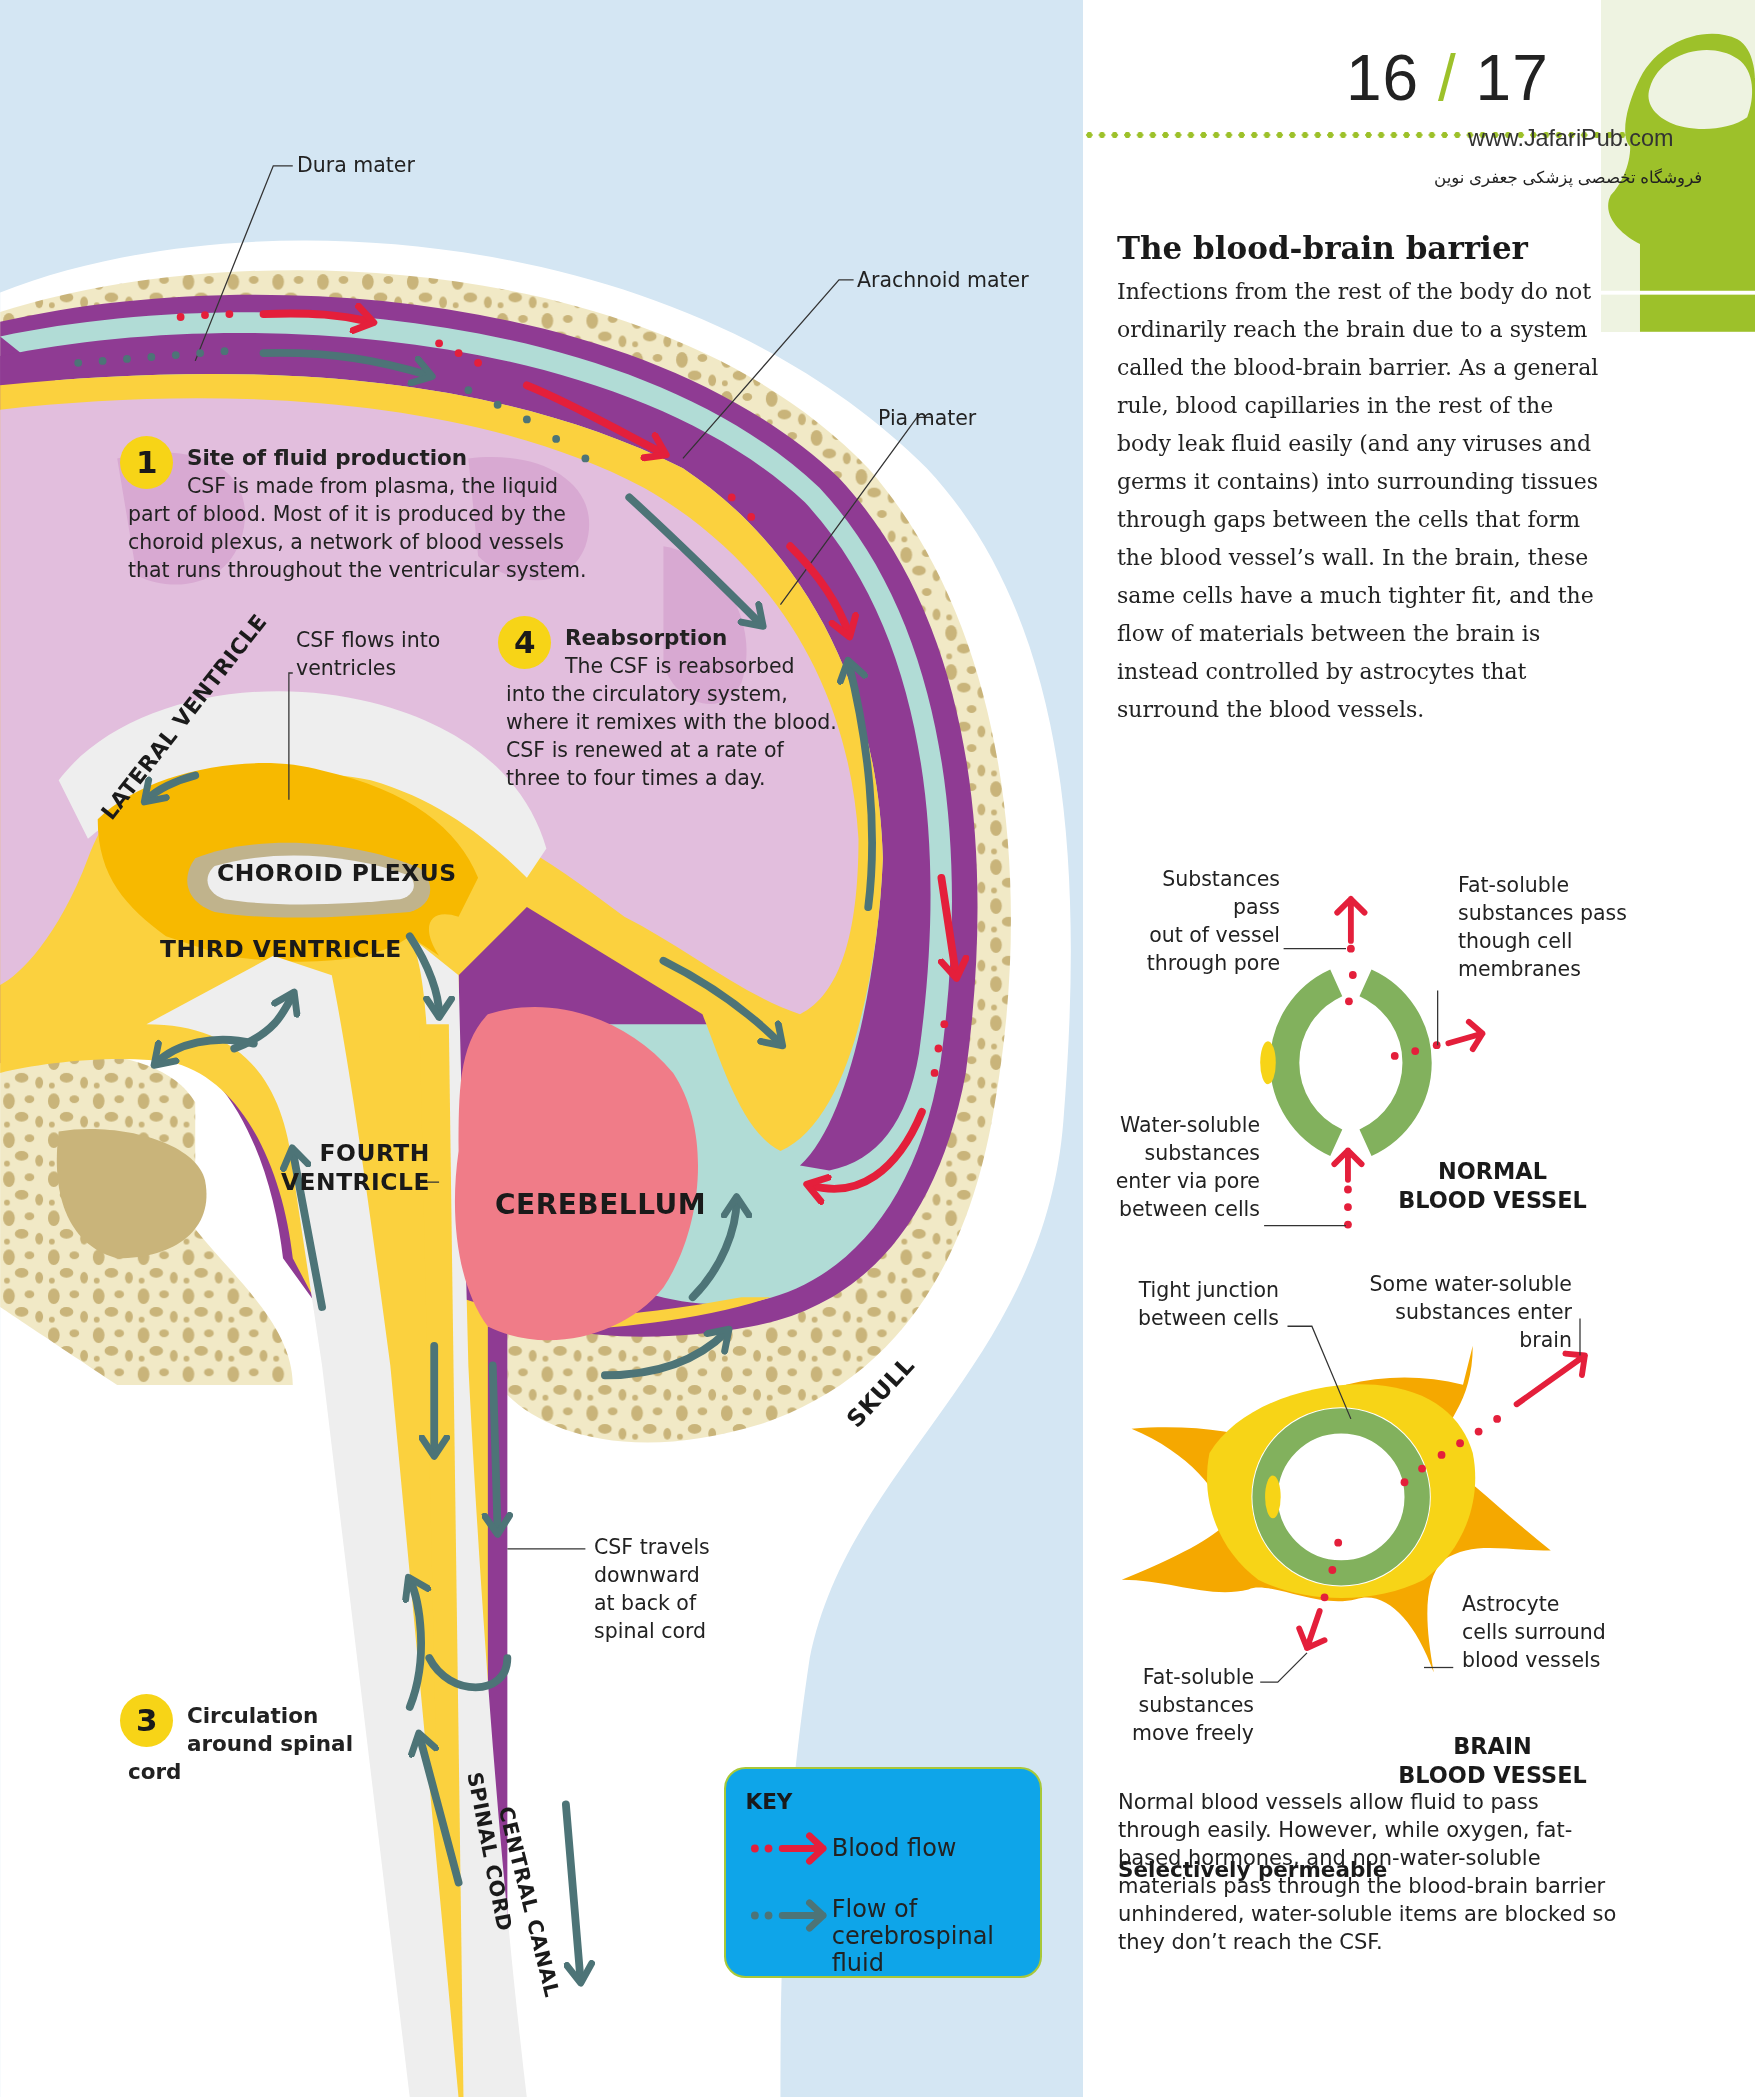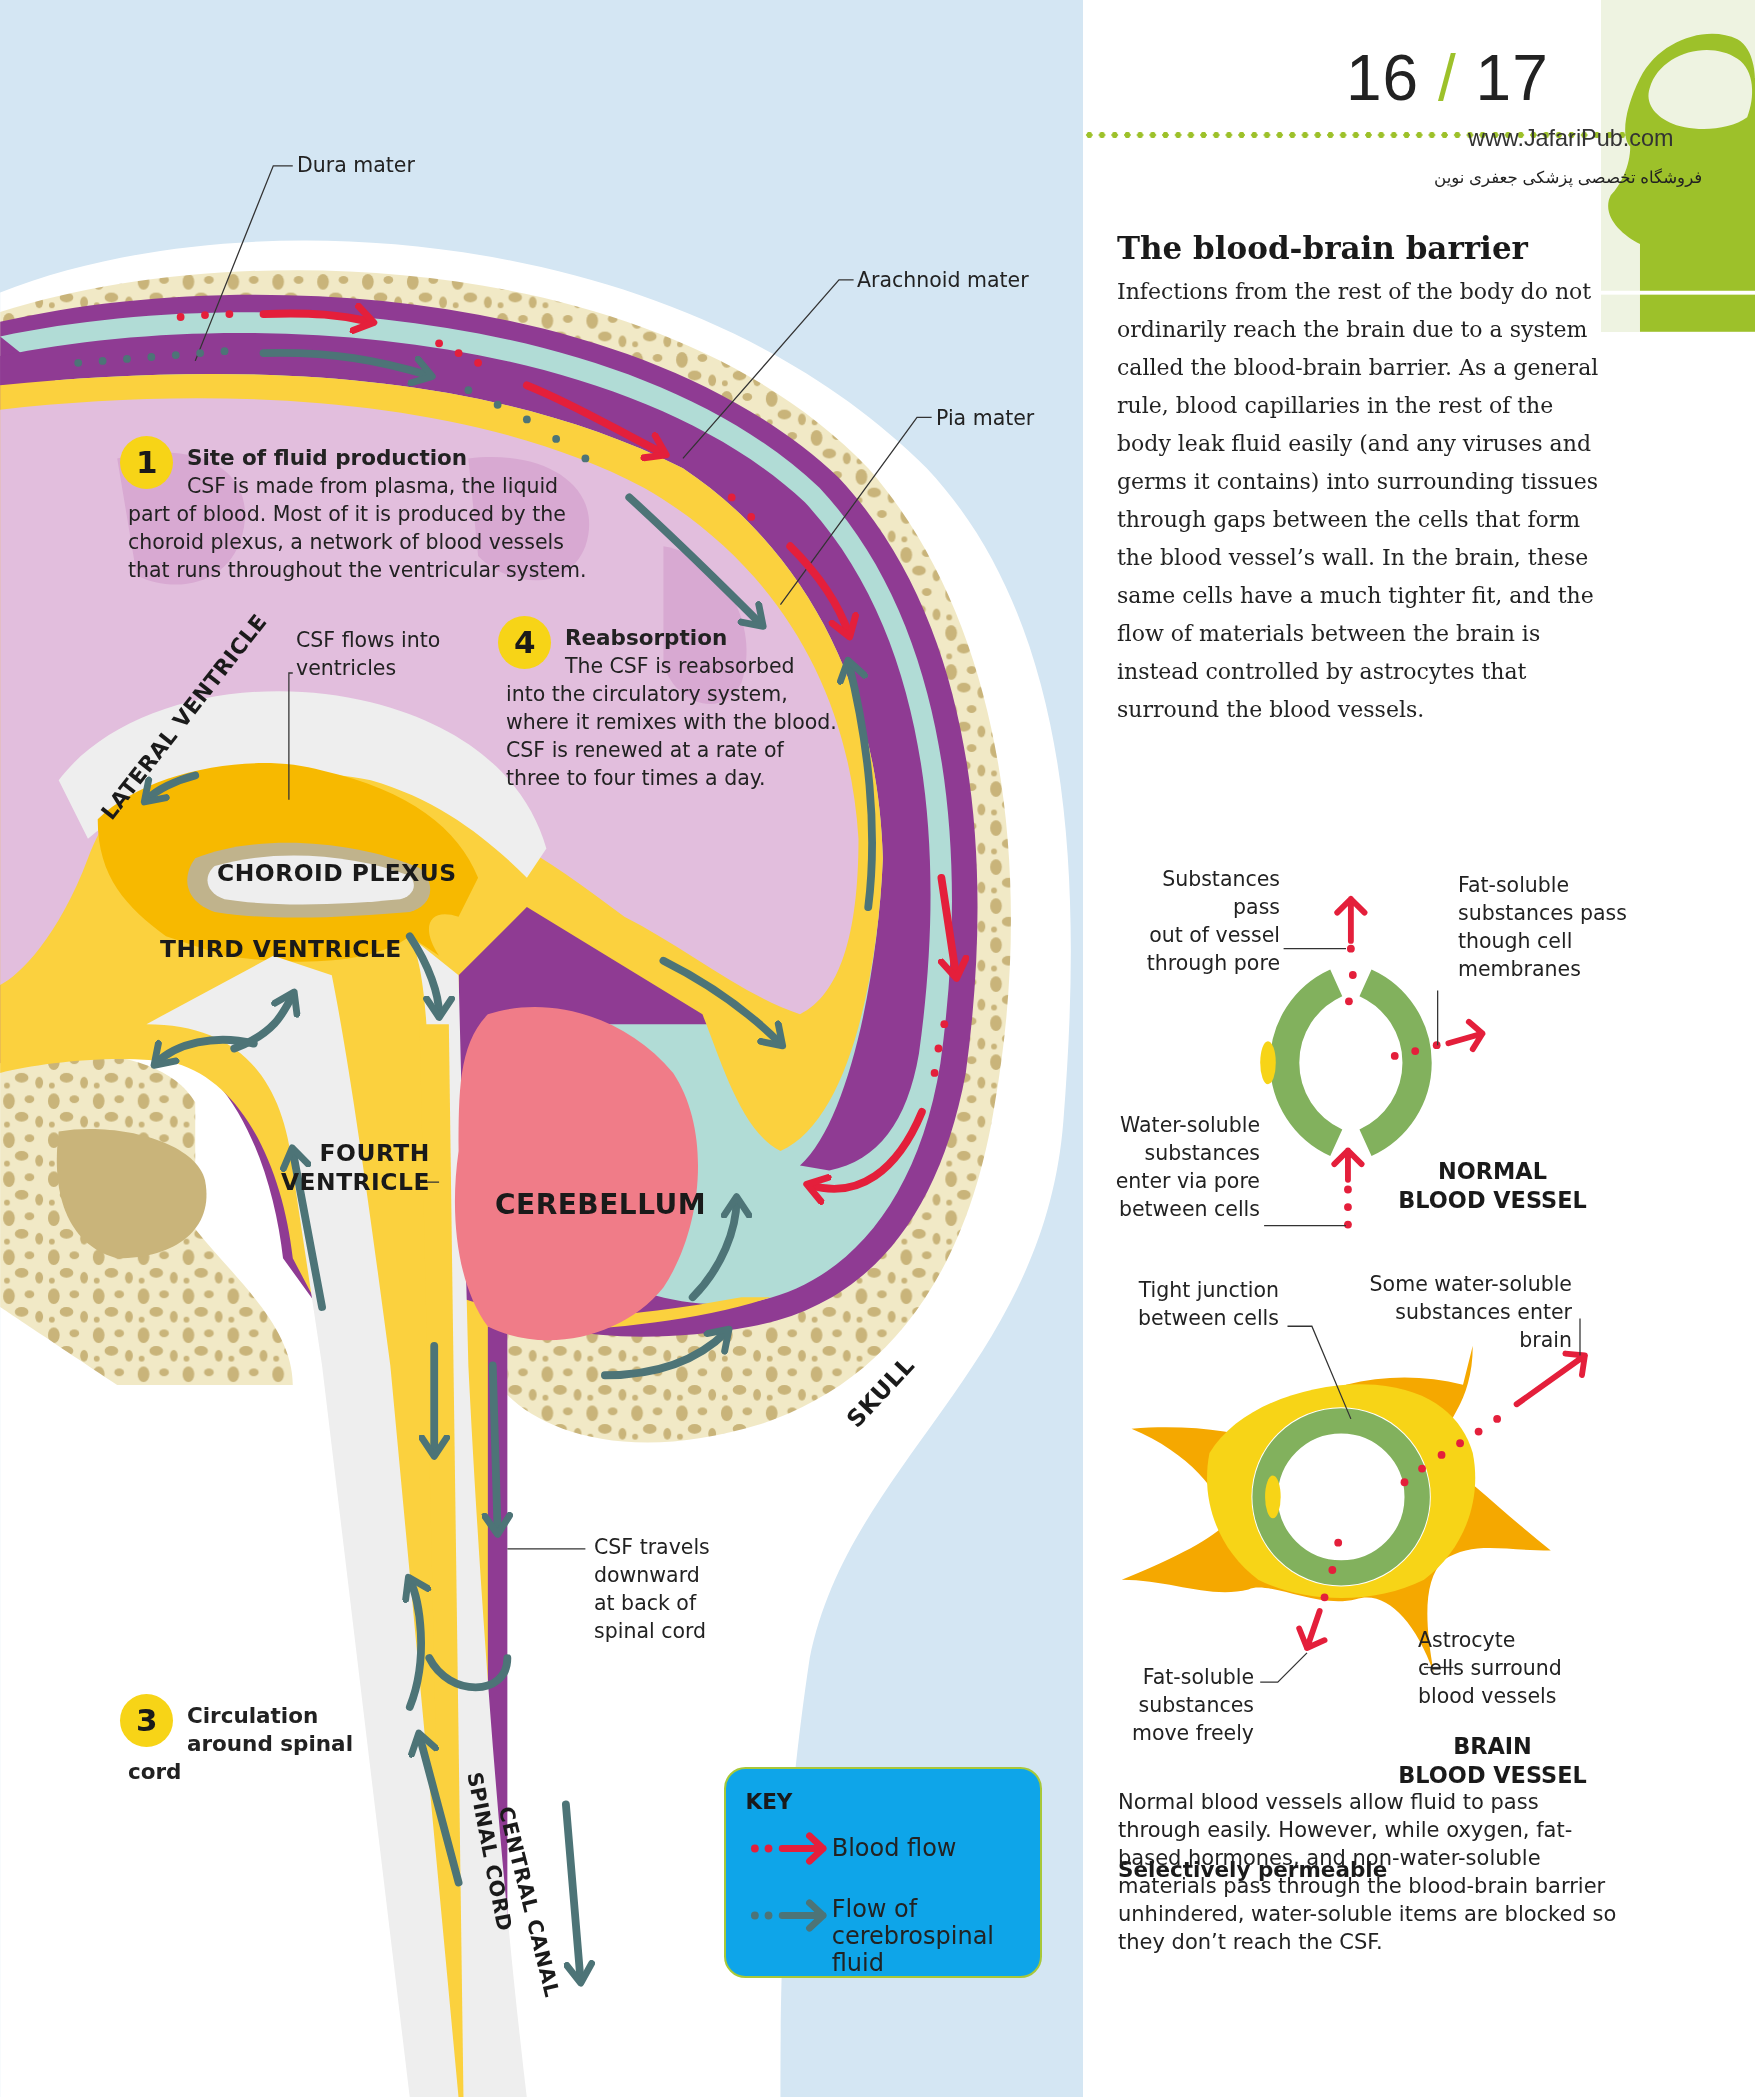--- a/index.html
+++ b/index.html
@@ -161,21 +161,21 @@
     <path d="M580,1850 L595,2030" stroke="#4d7477" stroke-width="8" fill="none" stroke-linecap="round" marker-end="url(#arrC)"></path>
     <path d="M470,1930 L430,1780" stroke="#4d7477" stroke-width="8" fill="none" stroke-linecap="round" marker-end="url(#arrC)"></path>
     <path d="M420,1750 C440,1700 430,1640 420,1620" stroke="#4d7477" stroke-width="8" fill="none" stroke-linecap="round" marker-end="url(#arrC)"></path>
     <path d="M520,1700 C520,1740 460,1740 440,1700" stroke="#4d7477" stroke-width="8" fill="none" stroke-linecap="round"></path>
     <path d="M330,1340 L300,1180" stroke="#4d7477" stroke-width="8" fill="none" stroke-linecap="round" marker-end="url(#arrC)"></path>
   </g>
 </svg>
 
 <div class="lbl" style="left:297px;top:151px;">Dura mater</div>
 <div class="lbl" style="left:857px;top:266px;">Arachnoid mater</div>
-<div class="lbl" style="left:936px;top:404px;">Pia mater</div>
+<div class="lbl" style="left:878px;top:404px;">Pia mater</div>
 <div class="lbl" style="left:296px;top:626px;">
   <div>CSF flows into</div>
   <div>ventricles</div>
 </div>
 <div class="caps" style="left:96px;top:809px;transform:rotate(-52deg);transform-origin:left top;font-size:21.5px;">LATERAL VENTRICLE</div>
 <div class="caps" style="left:217px;top:859px;">CHOROID PLEXUS</div>
 <div class="caps" style="left:160px;top:935px;">THIRD VENTRICLE</div>
 <div class="caps" style="left:281px;top:1139px;text-align:right;line-height:29px;">
   <div style="text-align:right;padding-left:29px;">FOURTH</div>
   <div>VENTRICLE</div>
@@ -314,21 +314,21 @@
   <path d="M350,420 L320,420" stroke="#333" stroke-width="1.3" fill="none"></path>
 </svg>
 <div class="lbl right" style="left:1131px;top:1276px;width:148px;">
   <div>Tight junction</div>
   <div>between cells</div>
 </div>
 <div class="lbl right" style="left:1346px;top:1270px;width:226px;">
   <div>Some water-soluble</div>
   <div>substances enter brain</div>
 </div>
-<div class="lbl" style="left:1418px;top:1590px;margin-top:36px;">
+<div class="lbl" style="left:1462px;top:1590px;">
   <div>Astrocyte</div>
   <div>cells surround</div>
   <div>blood vessels</div>
 </div>
 <div class="lbl right" style="left:1122px;top:1663px;width:132px;">
   <div>Fat-soluble</div>
   <div>substances</div>
   <div>move freely</div>
 </div>
 <div class="vessel-title" style="left:1385px;top:1694px;width:215px;margin-top:38px;">

